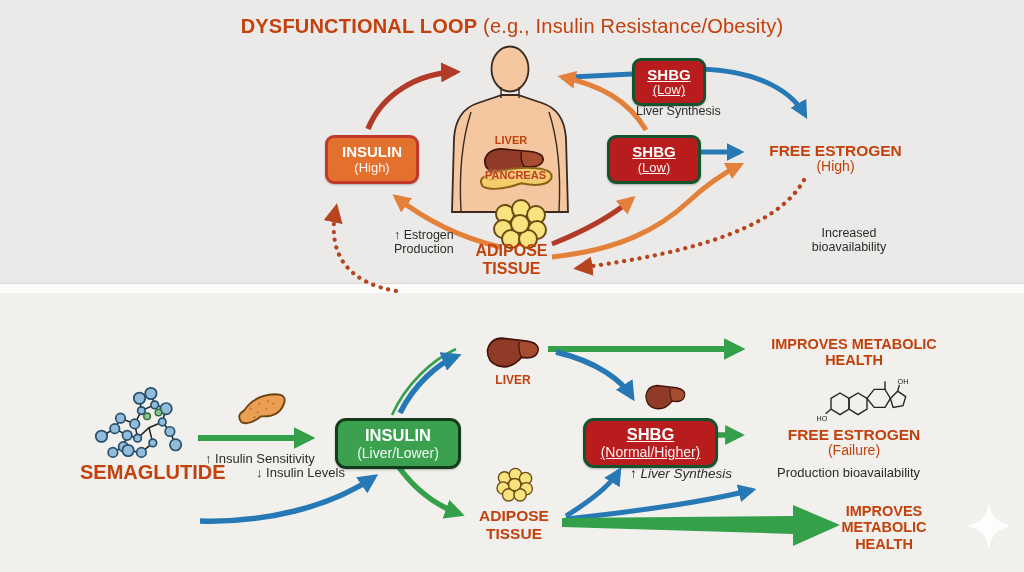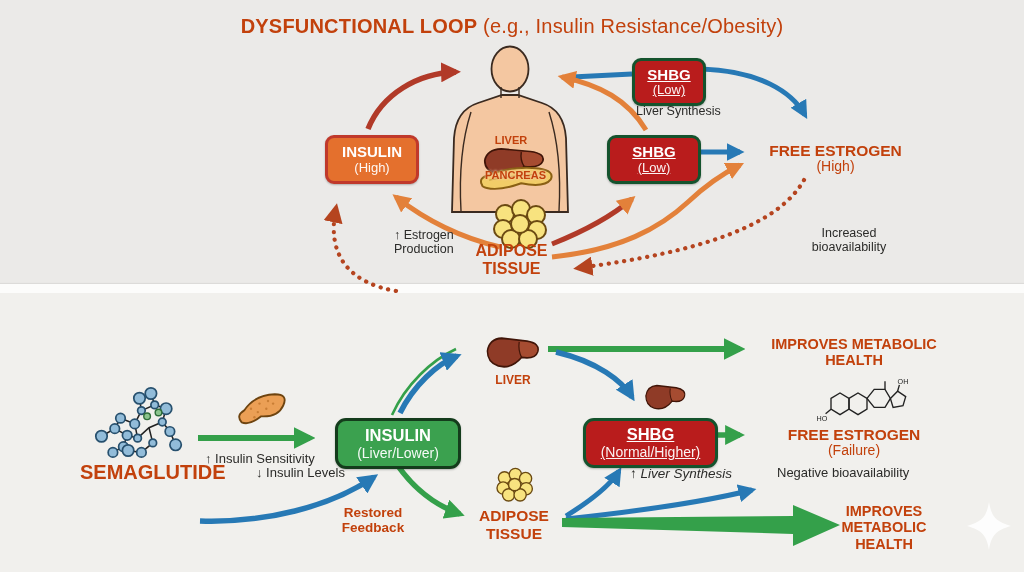--- a/index.html
+++ b/index.html
@@ -260,33 +260,32 @@
   <div class="lbl ann" style="left:205px;top:452px;font-size:13px;">↑ Insulin Sensitivity</div>
   <div class="lbl ann" style="left:220px;top:466px;font-size:13px;margin-left:36px;">↓ Insulin Levels</div>
 
   <div class="nbox greenbox" style="left:335px;top:418px;width:120px;height:45px;border-radius:11px;">
     <div class="l1" style="font-size:16.5px;">INSULIN</div>
     <div class="l2" style="font-size:14px;">(Liver/Lower)</div>
   </div>
 
   <div class="lbl b ctr" style="left:487px;top:374px;width:52px;font-size:12px;">LIVER</div>
 
-  <div class="lbl b ctr" style="left:334px;top:505px;width:78px;font-size:13.5px;">Restored Feedback</div>
 
   <div class="lbl b ctr" style="left:468px;top:507px;width:92px;font-size:15.5px;">ADIPOSE TISSUE</div>
 
   <div class="nbox bluebox" style="left:583px;top:418px;width:129px;height:44px;border-radius:11px;">
     <div class="l1" style="font-size:16.5px;">SHBG</div>
     <div class="l2" style="font-size:14px;">(Normal/Higher)</div>
   </div>
 
   <div class="lbl ann" style="left:630px;top:466px;font-size:13.5px;font-style:italic;">↑ Liver Synthesis</div>
 
   <div class="lbl b ctr" style="left:781px;top:426px;width:146px;font-size:15.5px;">FREE ESTROGEN</div>
   <div class="lbl ctr" style="left:781px;top:443px;width:146px;font-size:14px;">(Failure)</div>
 
-  <div class="lbl ann" style="left:777px;top:466px;font-size:13px;">Negative bioavailability</div>
+  <div class="lbl ann" style="left:777px;top:466px;font-size:13px;">Production bioavailability</div>
 
   <div class="lbl b ctr" style="left:768px;top:336px;width:172px;font-size:14.5px;">IMPROVES METABOLIC HEALTH</div>
 
   <div class="lbl b ctr" style="left:831px;top:503px;width:106px;font-size:14.5px;">IMPROVES METABOLIC HEALTH</div>
 
 </div>
 
 </body></html>

